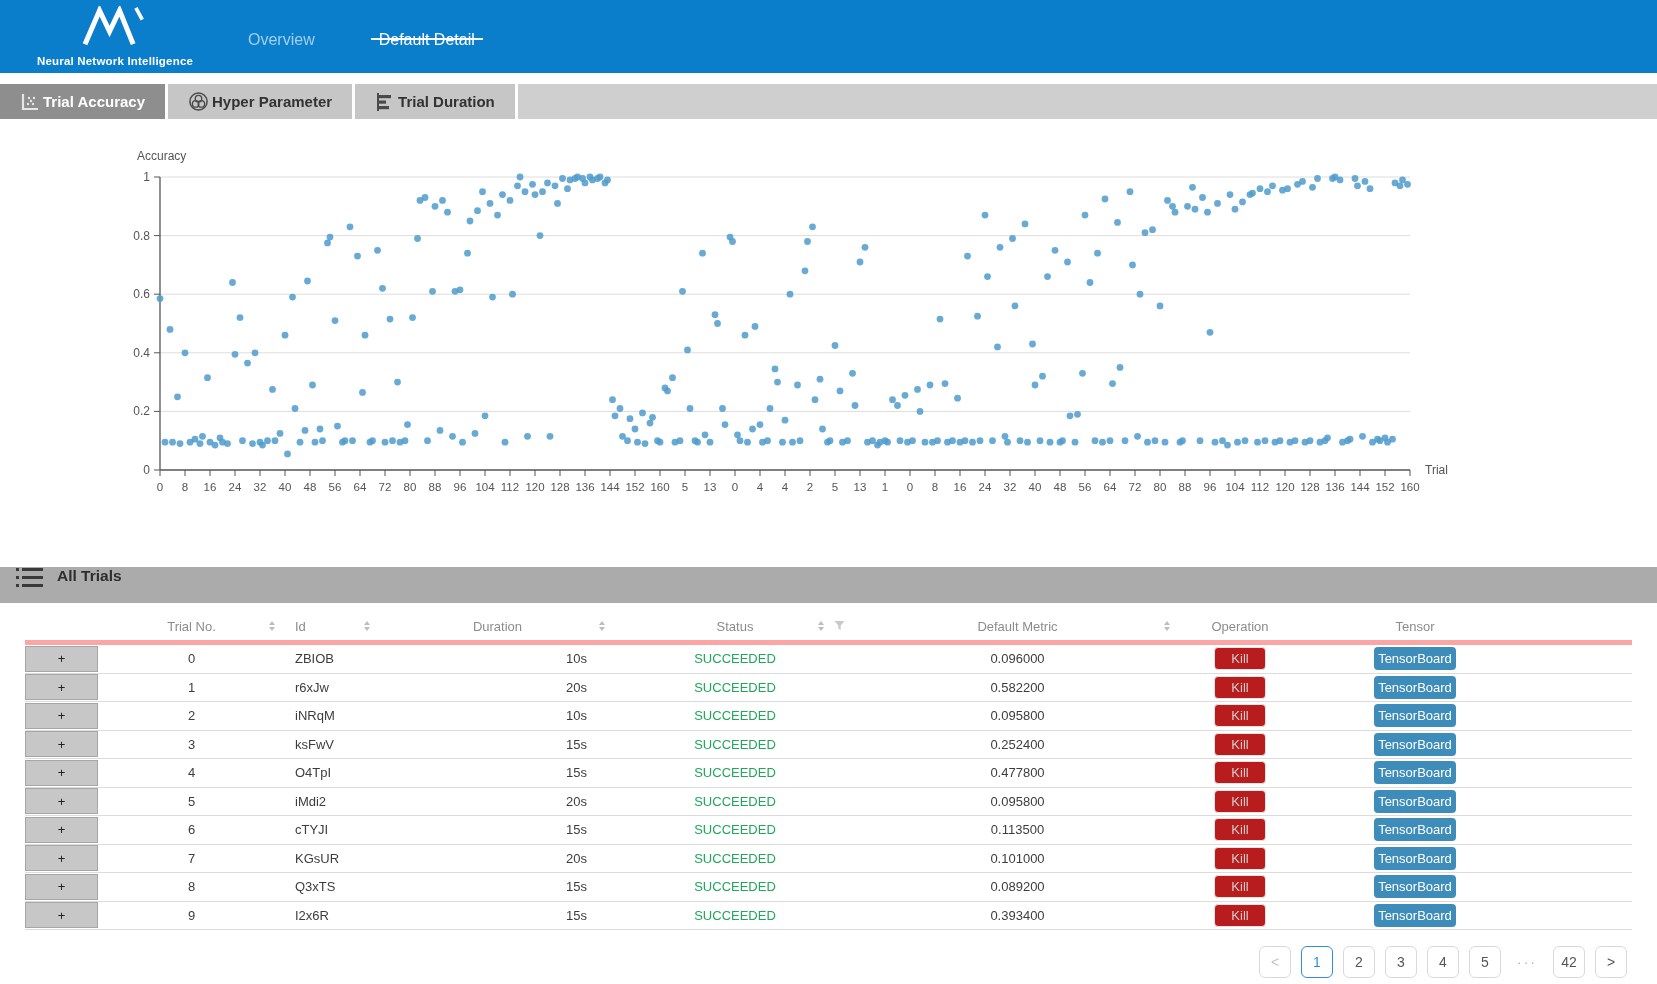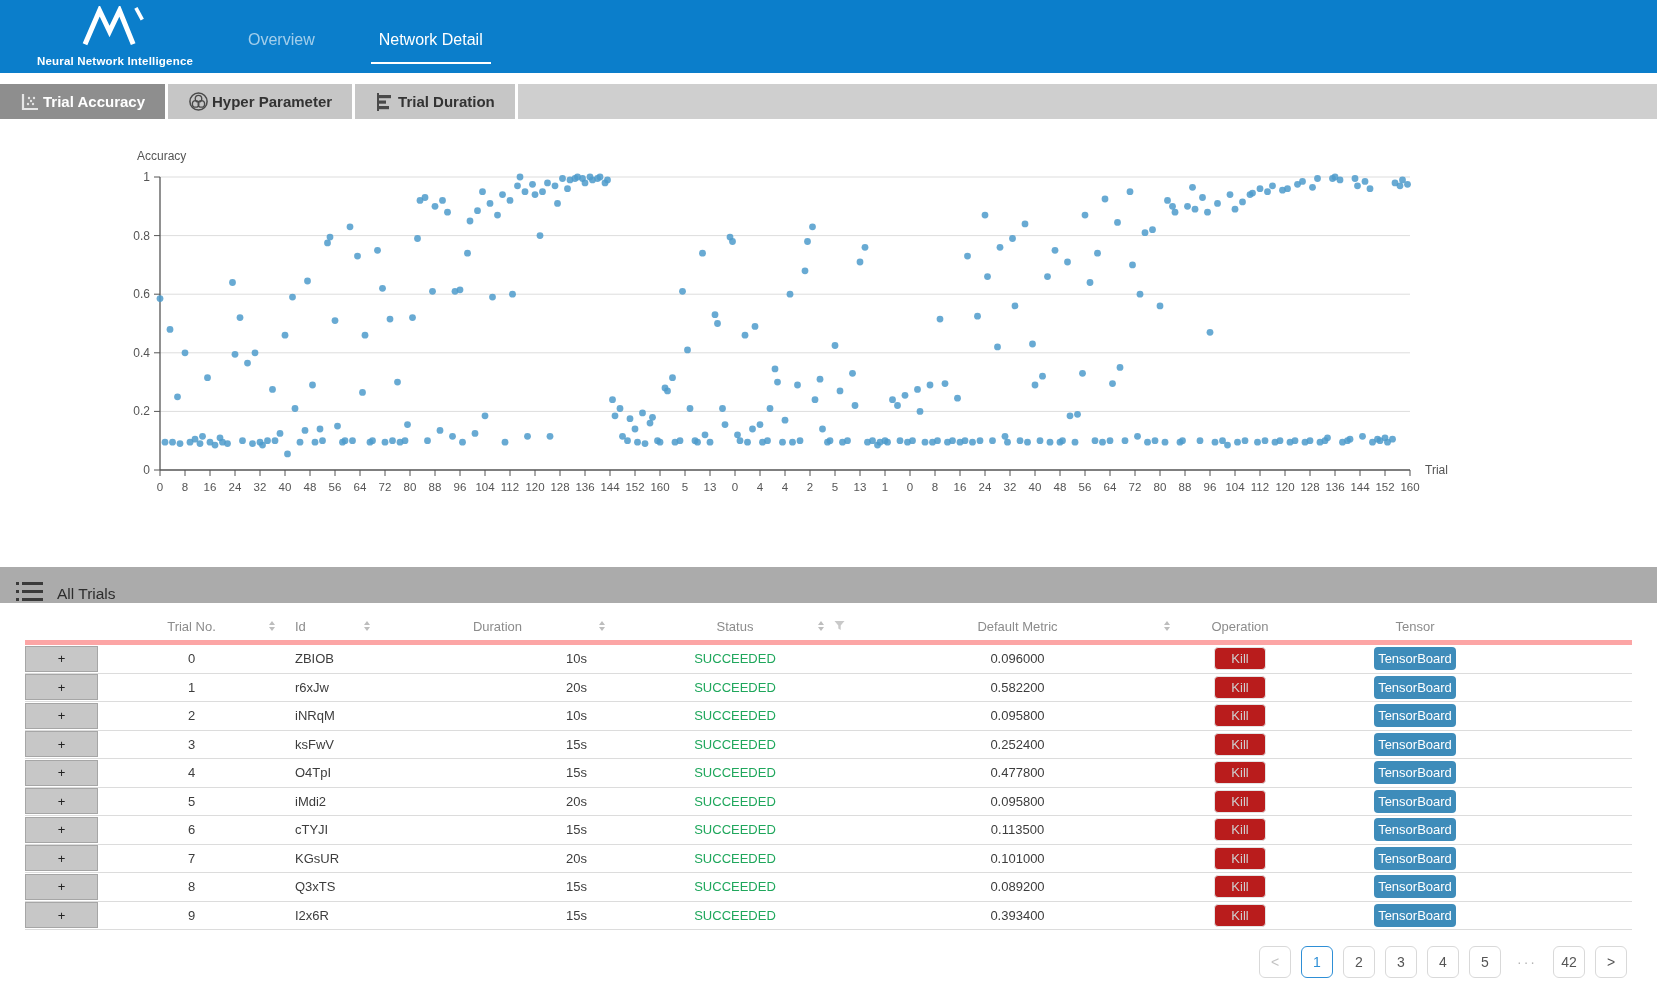--- a/index.html
+++ b/index.html
@@ -3,38 +3,38 @@
 <meta charset="utf-8">
 <style>
   html,body{margin:0;padding:0;background:#fff;width:1657px;font-family:"Liberation Sans",sans-serif;}
   *{box-sizing:border-box;}
 
   
   .topbar{height:73px;background:var(--c-header,#0b7ecb);display:flex;align-items:stretch;}
   .logo{display:flex;flex-direction:column;align-items:center;justify-content:center;margin-left:30px;width:170px;}
   .logo svg{display:block;}
   .logo-text{color:#fff;font-size:11.5px;font-weight:bold;margin-top:9px;white-space:nowrap;letter-spacing:.2px;}
-  .topnav{display:flex;margin-left:16px;}
+  .topnav{display:flex;margin-left:16px;align-items:center;}
   .navitem{position:relative;display:flex;align-items:center;color:rgba(255,255,255,.62);font-size:16px;margin:0 24px;padding:6px 8px 0 8px;cursor:pointer;}
   .navitem.active{color:#fff;}
   .navitem.active::after{content:"";position:absolute;left:0;right:0;bottom:9px;height:2px;background:#fff;}
 
   
   .subtabs{margin-top:11px;height:35px;background:#cfcfcf;display:flex;}
   .subtab{display:flex;align-items:center;gap:3px;padding:0 20px;background:#c6c6c6;border-right:3px solid #fff;font-size:15px;font-weight:bold;color:#333;cursor:pointer;white-space:nowrap;}
   .subtab.active{background:#8e8e8e;color:#fff;}
   .subtab svg{flex:none;}
 
   
   .chartwrap{position:relative;margin-top:18px;height:400px;}
   #chart{position:absolute;left:0;top:0;}
   #chart text{font-family:"Liberation Sans",sans-serif;}
 
   
-  .atbar{margin-top:30px;height:36px;background:#ababab;display:flex;align-items:flex-end;gap:14px;padding-left:16px;font-size:15.5px;font-weight:normal;color:#2d2d2d;}
+  .atbar{margin-top:30px;height:36px;background:#ababab;display:flex;align-items:flex-start;gap:14px;padding-left:16px;font-size:15.5px;font-weight:bold;color:#2d2d2d;}
 
   
   .trow{display:grid;grid-template-columns:73px 187px 95px 235px 240px 325px 120px 230px 1fr;align-items:center;margin-left:25px;width:1607px;border-bottom:1px solid #dcdcdc;height:28.5px;font-size:13px;color:#3d3d3d;background:#fff;}
   .thead{margin-top:9px;height:33px;color:#8c8c8c;border-bottom:5px solid #fca5a5;}
   .hcell{position:relative;height:100%;display:flex;align-items:center;justify-content:center;}
   .hcell.l{justify-content:flex-start;padding-left:10px;}
   .hicons{position:absolute;right:10px;display:flex;align-items:center;gap:10px;}
   .sorter{display:flex;flex-direction:column;gap:2px;cursor:pointer;}
   .car-up{display:block;width:0;height:0;border-left:3.5px solid transparent;border-right:3.5px solid transparent;border-bottom:4.5px solid #bdbdbd;}
   .car-down{display:block;width:0;height:0;border-left:3.5px solid transparent;border-right:3.5px solid transparent;border-top:4.5px solid #bdbdbd;}
@@ -60,21 +60,21 @@
 <header class="topbar">
   <div class="logo">
     <svg width="72" height="40" viewBox="0 0 72 44">
       <polyline points="3,42 19,5 30,28 41,5 56,42" fill="none" stroke="#ffffff" stroke-width="5.5"></polyline>
       <line x1="59" y1="2" x2="66" y2="15" stroke="#ffffff" stroke-width="4"></line>
     </svg>
     <div class="logo-text">Neural Network Intelligence</div>
   </div>
   <nav class="topnav">
     <a class="navitem">Overview</a>
-    <a class="navitem active">Network Detail</a>
+    <a class="navitem active">Default Detail</a>
   </nav>
 </header>
 
 <div class="subtabs">
   <div class="subtab active">
     <svg width="20" height="20" viewBox="0 0 20 20">
       <path d="M3,2 V17 H18" stroke="#e6e6e6" stroke-width="2.2" fill="none"></path>
       <circle cx="8" cy="12" r="1.2" fill="#e6e6e6"></circle>
         <circle cx="11" cy="9" r="1.2" fill="#e6e6e6"></circle>
       <circle cx="14" cy="6" r="1.2" fill="#e6e6e6"></circle>

